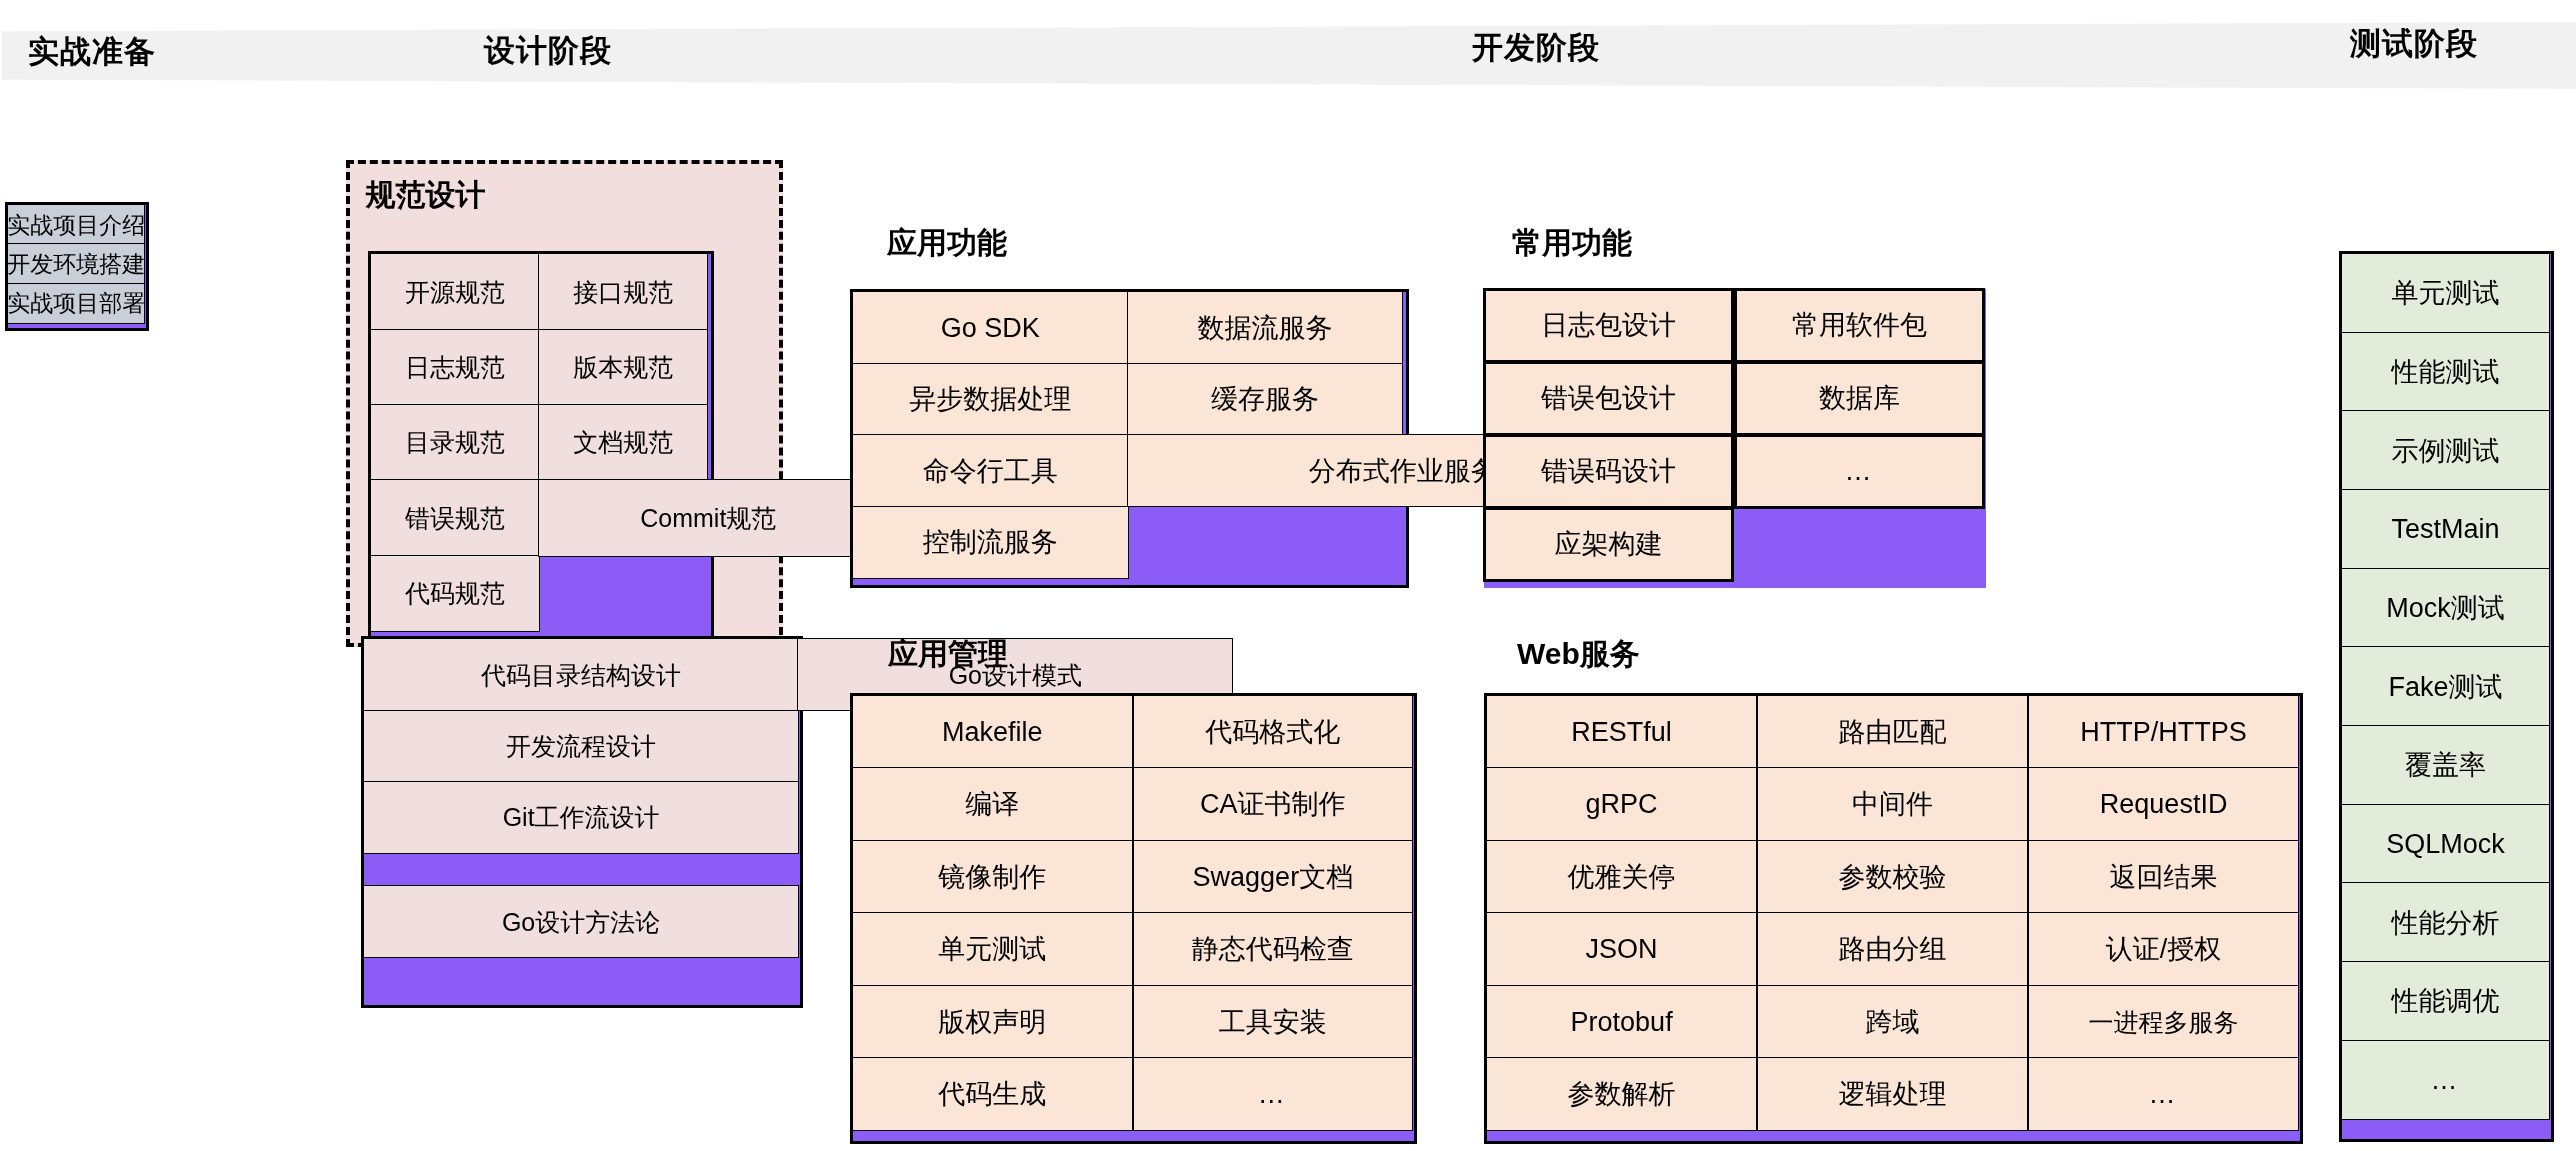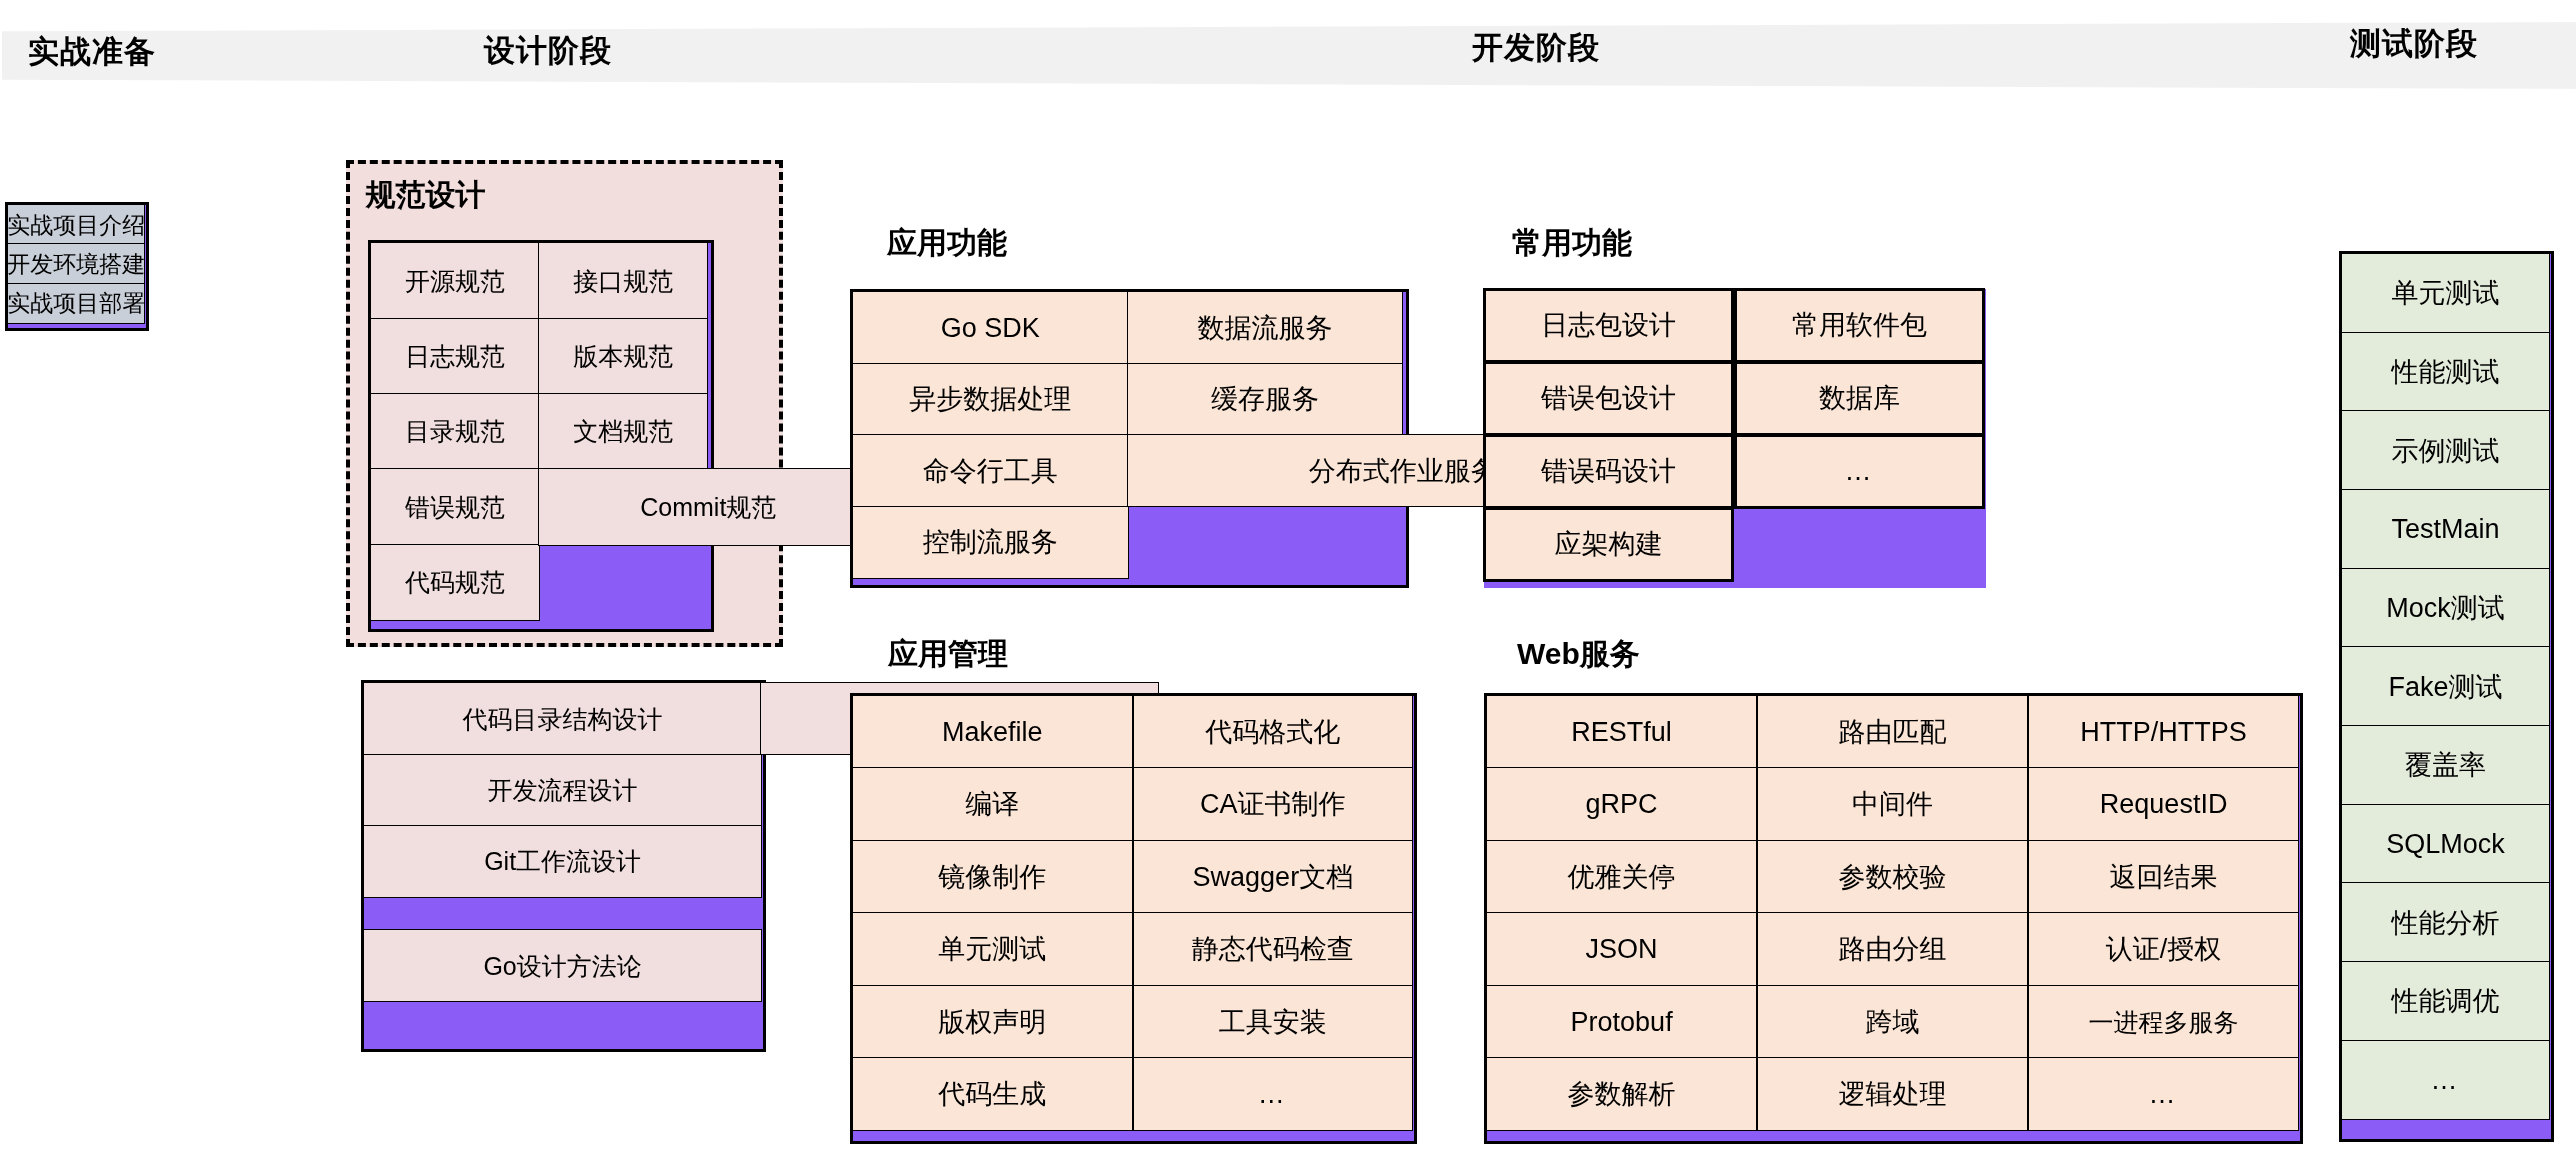--- a/index.html
+++ b/index.html
@@ -80,33 +80,33 @@
 
 <div class="grid theme-prep" style="left:5.2px;top:202px;width:144px;height:129px;">
   <div class="cell full" style="height:33.34%;font-size:23px;">实战项目介绍</div>
   <div class="cell full" style="height:33.34%;font-size:23px;">开发环境搭建</div>
   <div class="cell full" style="height:33.34%;font-size:23px;">实战项目部署</div>
 </div>
 
 <div id="spec-wrap">
   <div id="spec-title">规范设计</div>
 </div>
-<div class="grid theme-design" style="left:368px;top:240px;width:346px;height:392px;">
+<div class="grid theme-design" style="left:368px;top:251px;width:346px;height:392px;">
   <div class="cell half" style="height:20%;font-size:25px;">开源规范</div>
   <div class="cell half" style="height:20%;font-size:25px;">日志规范</div>
   <div class="cell half" style="height:20%;font-size:25px;">目录规范</div>
   <div class="cell half" style="height:20%;font-size:25px;">错误规范</div>
   <div class="cell half" style="height:20%;font-size:25px;">代码规范</div>
   <div class="cell half" style="height:20%;font-size:25px;">接口规范</div>
   <div class="cell half" style="height:20%;font-size:25px;">版本规范</div>
   <div class="cell half" style="height:20%;font-size:25px;">文档规范</div>
   <div class="cell full" style="height:20%;font-size:25px;">Commit规范</div>
 </div>
 
-<div class="grid theme-design" style="left:361px;top:680px;width:405px;height:372px;">
+<div class="grid theme-design" style="left:361px;top:636px;width:442px;height:372px;">
   <div class="cell full" style="height:20%;font-size:25px;">代码目录结构设计</div>
   <div class="cell full" style="height:20%;font-size:25px;">开发流程设计</div>
   <div class="cell full" style="height:20%;font-size:25px;">Git工作流设计</div>
   <div class="cell full" style="height:20%;font-size:25px;margin-top:32px;">Go设计方法论</div>
   <div class="cell full" style="height:20%;font-size:25px;">Go设计模式</div>
 </div>
 
 <div class="group-title" style="left:887px;top:223px;">应用功能</div>
 <div class="grid theme-dev" style="left:850px;top:289px;width:559px;height:299px;">
   <div class="cell half" style="height:25%;">Go SDK</div>

